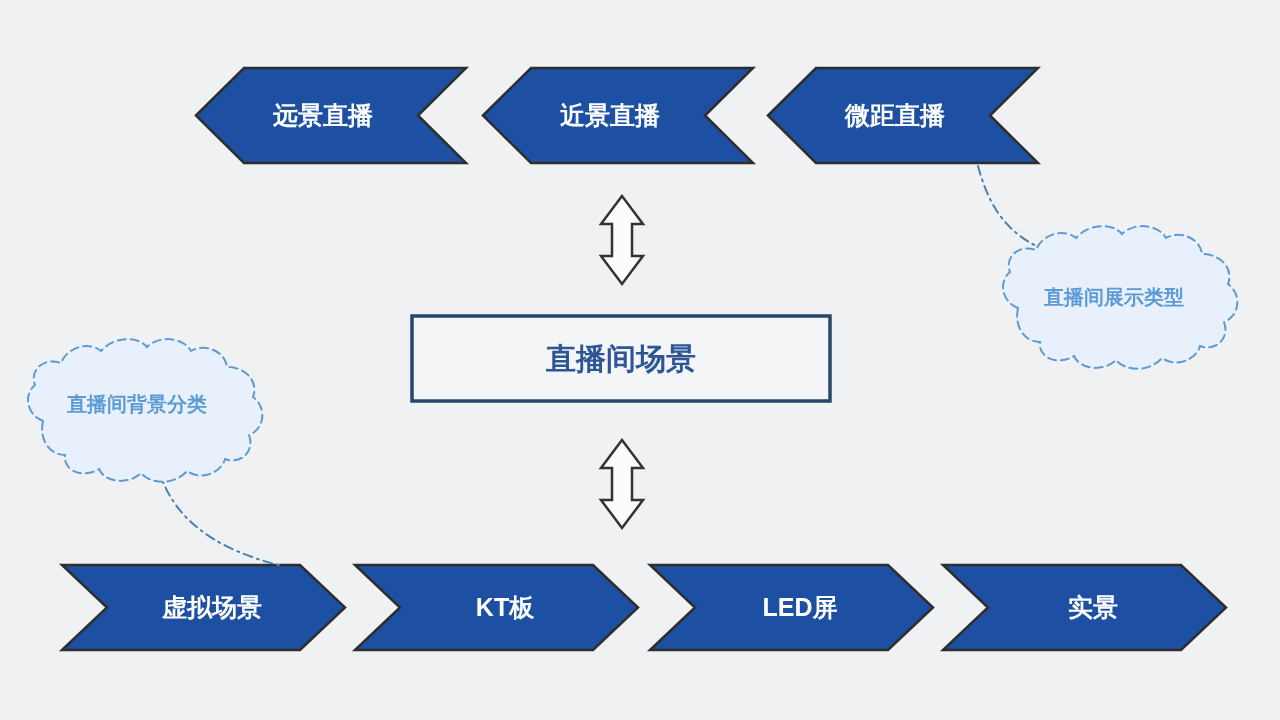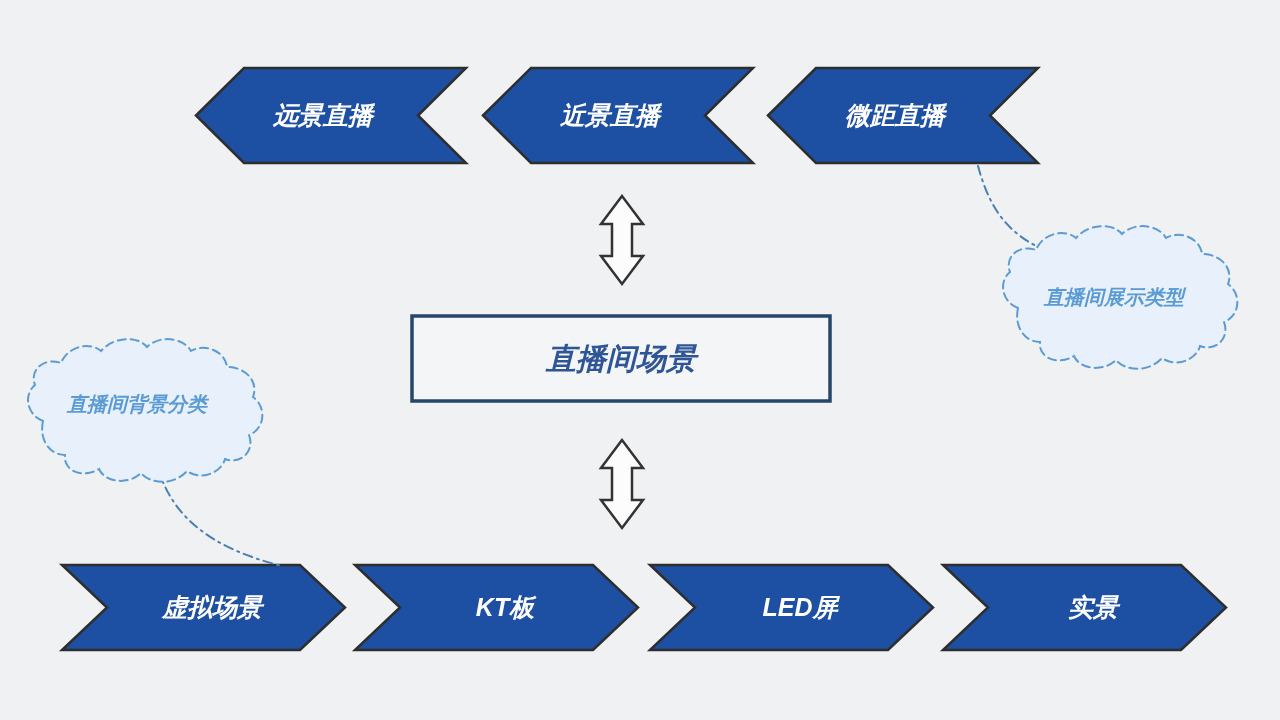--- a/index.html
+++ b/index.html
@@ -9,21 +9,20 @@
     height: 720px;
     background: #f0f1f2;
     overflow: hidden;
     font-family: "Liberation Sans", sans-serif;
   }
   .slide {
     position: relative;
     width: 1280px;
     height: 720px;
     background: #f0f1f2;
-    font-style: italic;
   }
   svg { display: block; }
   .chevron {
     fill: #1d50a2;
     stroke: #2e2e2e;
     stroke-width: 2.5;
     stroke-linejoin: miter;
   }
   .chevron-label {
     fill: #ffffff;

